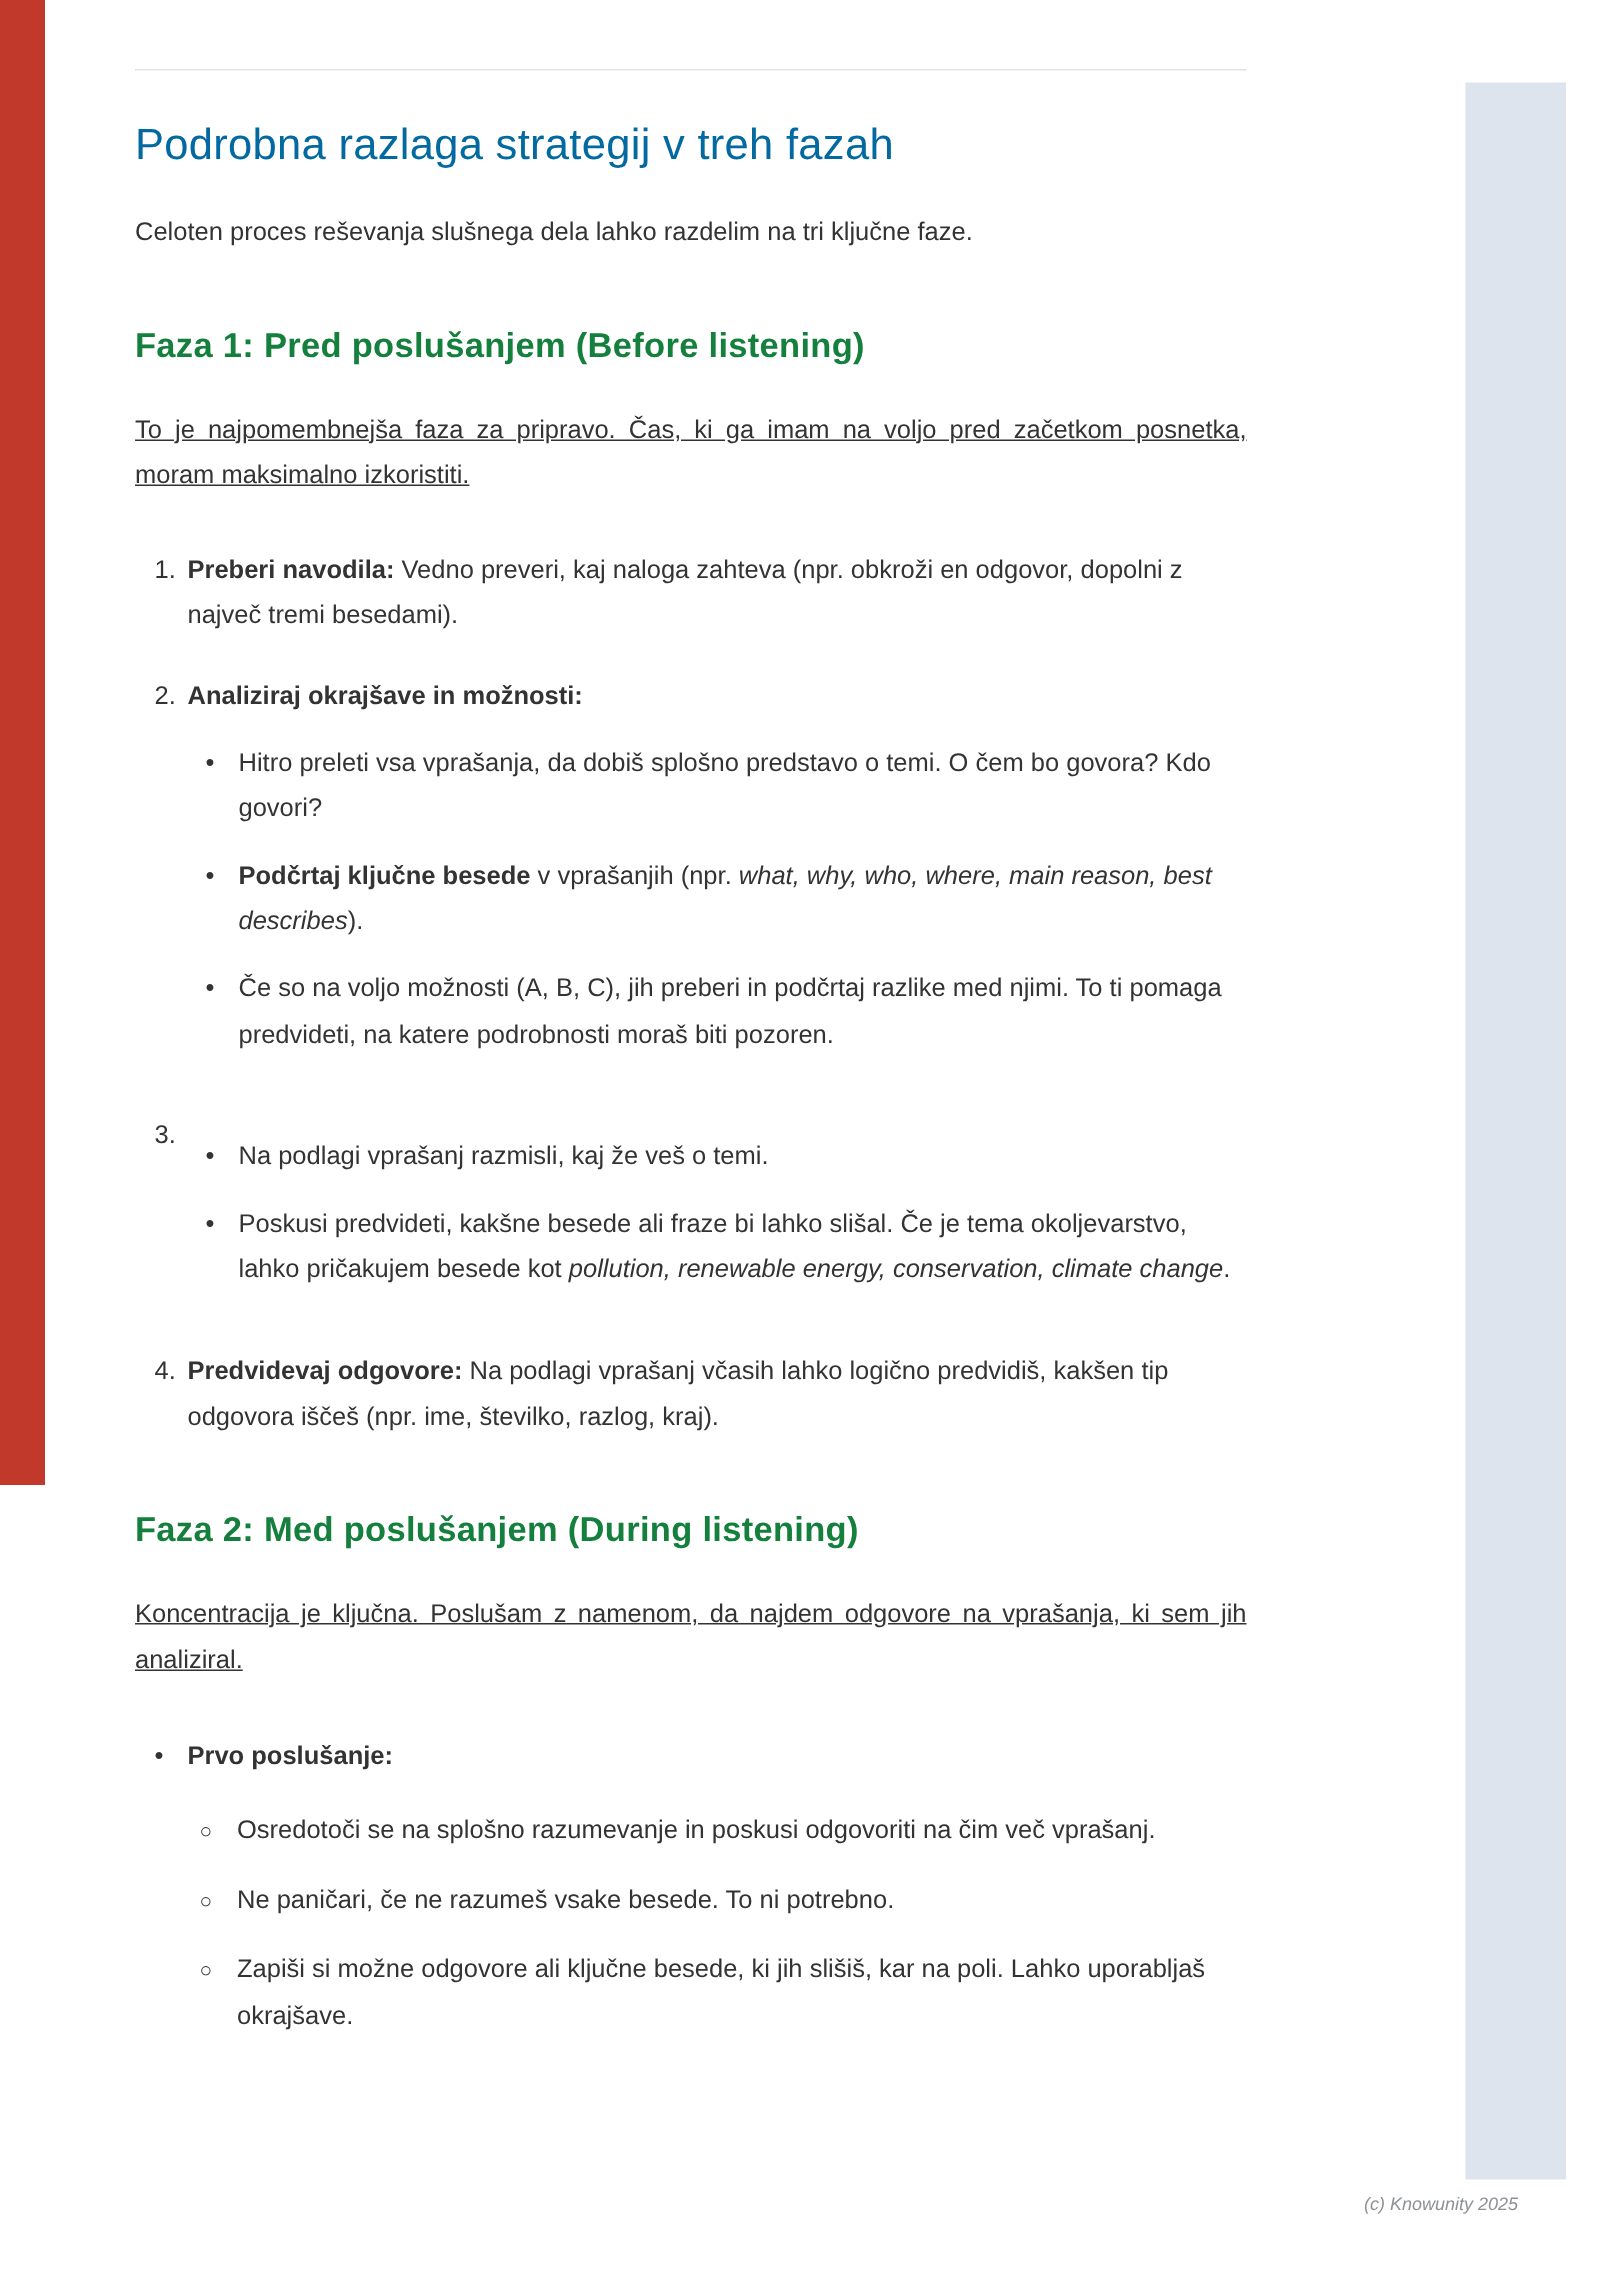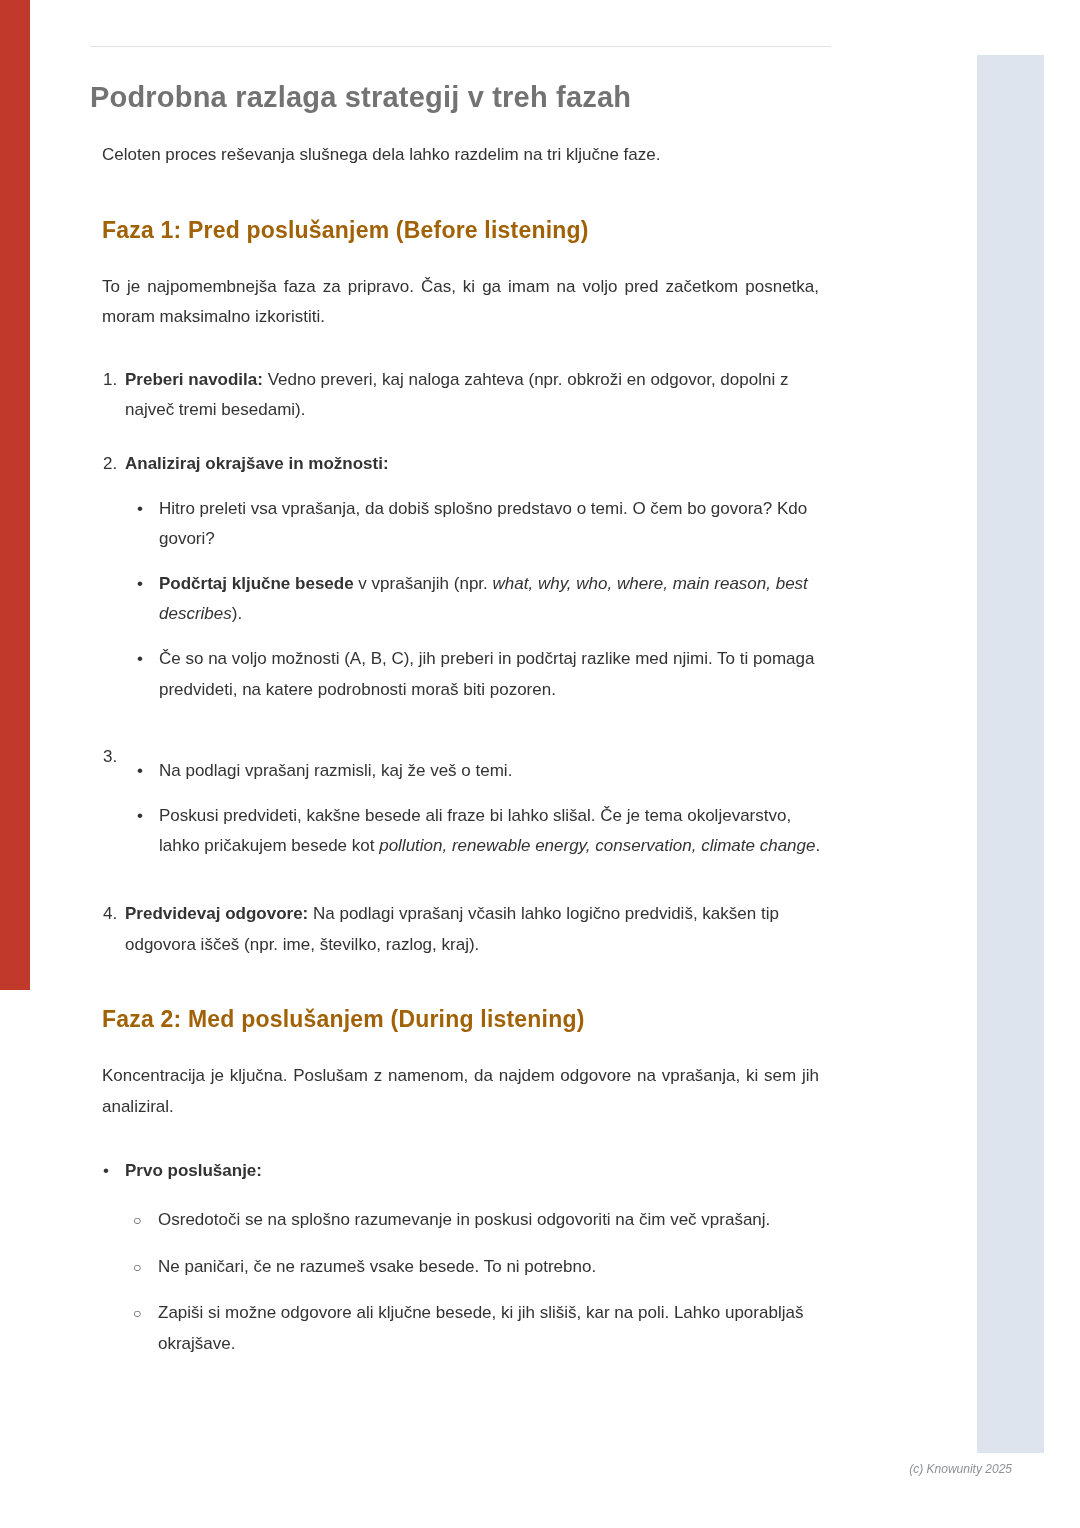--- a/index.html
+++ b/index.html
@@ -9,26 +9,26 @@
     color:#333333;
   }
   .page{position:relative;width:1080px;height:1528px;background:#ffffff;overflow:hidden;}
 
   .stripe-left{position:absolute;left:0;top:0;width:30px;height:990px;background:#c0392b;}
   .stripe-right{position:absolute;left:977px;top:55px;width:67px;height:1398px;background:#dde4ed;}
 
   .content{position:absolute;left:90px;top:0;width:741px;}
   .rule{border:none;border-top:1px solid #e2e2e2;margin:46px 0 0 0;}
 
-  h1{font-size:29px;font-weight:700;color:#737373;margin:34px 0 0 0;letter-spacing:.2px;}
-  h2{font-size:23px;font-weight:700;color:#a16207;margin:46px 0 0 12px;letter-spacing:.2px;}
+  h1{font-size:29px;font-weight:400;color:#0369a1;margin:34px 0 0 0;letter-spacing:.2px;}
+  h2{font-size:23px;font-weight:700;color:#15803d;margin:46px 0 0 0;letter-spacing:.2px;}
 
-  p{margin:12px;font-size:17px;line-height:1.8;color:#333333;}
+  p{margin:0;font-size:17px;line-height:1.8;color:#333333;}
   .intro{margin-top:26px;}
-  .lead{margin-top:28px;text-align:justify;text-justify:inter-word;}
+  .lead{margin-top:28px;text-align:justify;text-justify:inter-word;text-decoration:underline;}
 
   .olist{margin-top:32px;padding-left:13px;}
   .ulist{margin-top:34px;padding-left:13px;}
 
   .oitem,.uitem{display:flex;margin-bottom:23px;align-items:flex-start;}
   .marker{flex:0 0 auto;font-size:17px;line-height:1.8;color:#333333;}
   .num{width:22px;}
   .dot{width:22px;font-size:17px;}
   .circle{width:25px;font-size:14px;line-height:2.2;}
 

